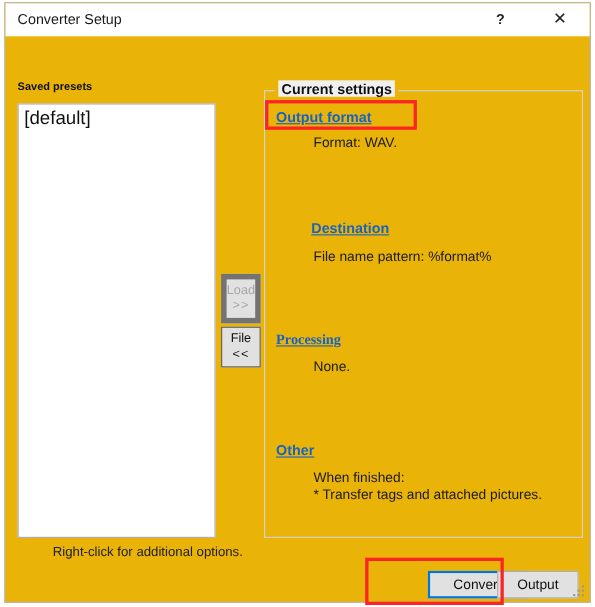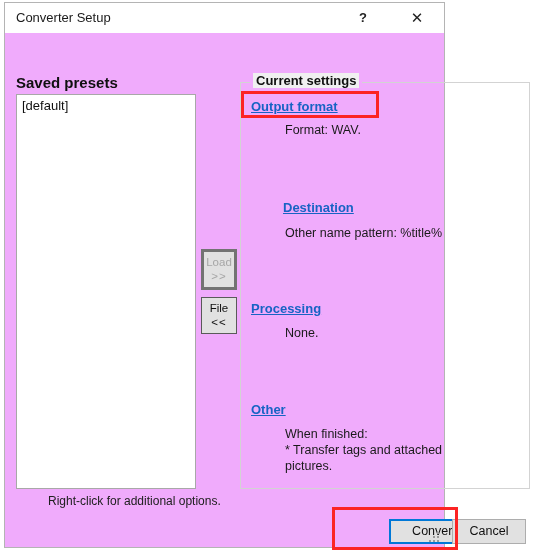--- a/index.html
+++ b/index.html
@@ -18,23 +18,23 @@
     height: 552px;
     overflow: hidden;
     background: #ffffff;
   }
 
   
   .dialog {
     position: absolute;
     left: 4px;
     top: 2px;
-    width: 441px;
+    width: 533px;
     height: 546px;
-    background: #f0abfc;
+    background: #eab308;
     border: 1px solid #b4b4b4;
     box-sizing: border-box;
   }
 
   
   .titlebar {
     position: absolute;
     left: 0; top: 0;
     width: 100%;
     height: 30px;
@@ -94,38 +94,38 @@
     width: 9px;
     height: 2px;
     background: #e79bdd;
   }
 
   
   .presets-label {
     position: absolute;
     left: 11px;
     top: 71px;
-    font-size: 15px;
+    font-size: 10px;
     font-weight: bold;
     color: #101010;
   }
   .presets-list {
     position: absolute;
     left: 11px;
     top: 91px;
     width: 180px;
     height: 395px;
     background: #ffffff;
     border: 1px solid #a8a8a8;
     box-sizing: border-box;
     overflow: hidden;
     padding: 2px 0 0 0;
   }
   .preset-item {
-    font-size: 13px;
+    font-size: 17px;
     color: #101010;
     padding: 1px 4px 1px 5px;
     white-space: nowrap;
   }
   .presets-hint {
     position: absolute;
     left: 27px;
     top: 491px;
     font-size: 12px;
     color: #202020;
@@ -142,21 +142,21 @@
     background: #e1e1e1;
     font-family: "Liberation Sans", sans-serif;
     font-size: 11.5px;
     line-height: 14px;
     text-align: center;
     padding: 3px 0 4px 0;
     cursor: default;
   }
   .mid-btn.load {
     top: 246px;
-    border: 3px solid #737373;
+    border: 5px solid #737373;
     color: #a6a6a6;
   }
   .mid-btn.save {
     top: 294px;
     border: 1px solid #5a5a5a;
     color: #101010;
   }
   .mid-btn .l2 { display: block; letter-spacing: 1px; }
 
   
@@ -214,21 +214,21 @@
     color: #1a1a1a;
     line-height: 16px;
     white-space: pre-line;
     margin-left: 36px;
   }
 
   .link-output  { top: 96px; text-align: right; }
   .text-output  { top: 119px; }
   .link-dest    { top: 197px; padding-left: 32px; }
   .text-dest    { top: 222px; }
-  .link-proc    { top: 298px; }
+  .link-proc    { top: 298px; font-family: Liberation Serif, serif; }
   .text-proc    { top: 322px; }
   .link-other   { top: 399px; }
   .text-other   { top: 423px; }
 
   
   .btn {
     position: absolute;
     box-sizing: border-box;
     font-family: "Liberation Sans", sans-serif;
     font-size: 12.5px;
@@ -315,31 +315,31 @@
 
     <div class="group-top-left"></div>
     <div class="group-top-right"></div>
     <div class="group"></div>
     <div class="group-legend">Current settings</div>
 
     <a class="settings-link link-output">Output format</a>
     <div class="settings-text text-output">Format: WAV.</div>
 
     <a class="settings-link link-dest">Destination</a>
-    <div class="settings-text text-dest">Other name pattern: %title%</div>
+    <div class="settings-text text-dest">File name pattern: %format%</div>
 
     <a class="settings-link link-proc">Processing</a>
     <div class="settings-text text-proc">None.</div>
 
     <a class="settings-link link-other">Other</a>
     <div class="settings-text text-other">When finished:
 * Transfer tags and attached pictures.</div>
 
     <button class="btn btn-convert">Convert</button>
-    <button class="btn btn-cancel">Cancel</button>
+    <button class="btn btn-cancel">Output</button>
 
     <div class="grip">
       <i style="left:9px;top:1px"></i>
       <i style="left:9px;top:5px"></i>
         <i style="left:5px;top:5px"></i>
       <i style="left:9px;top:9px"></i>
         <i style="left:5px;top:9px"></i>
         <i style="left:1px;top:9px"></i>
     </div>
 

